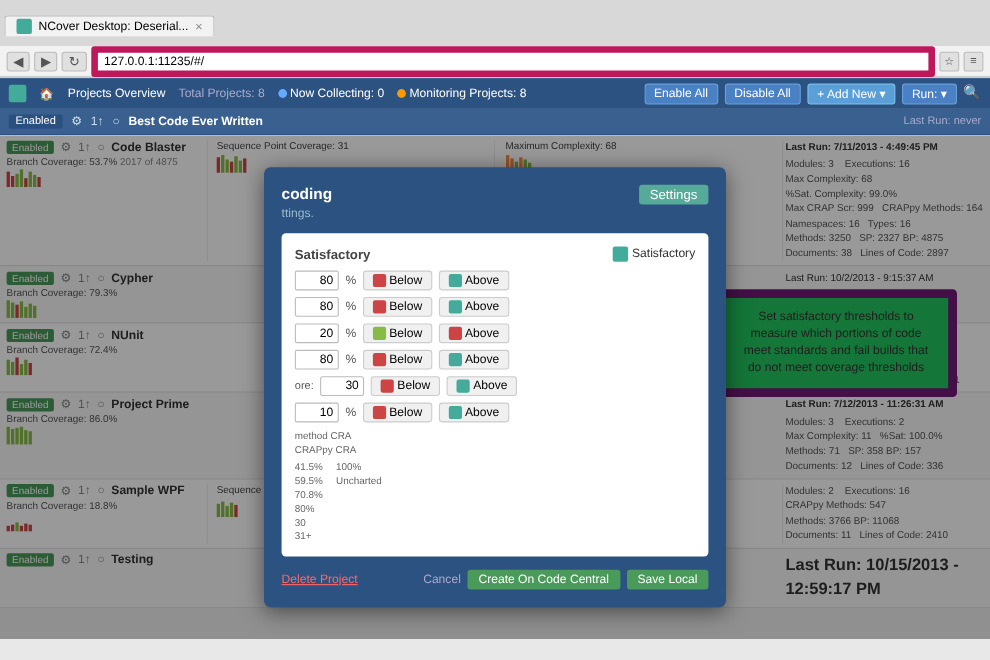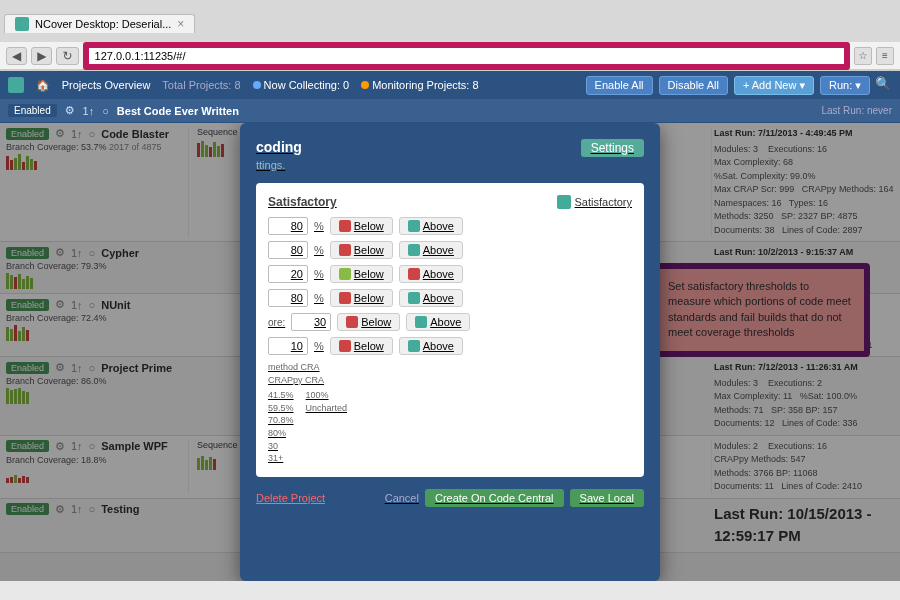--- a/index.html
+++ b/index.html
@@ -36,21 +36,21 @@
     
     .main-content { display: flex; flex-direction: column; background: #f0f0f0; overflow: hidden; position: relative; }
 
     
     .project-row { background: white; border-bottom: 1px solid #ddd; padding: 4px 6px; display: flex; flex-direction: column; gap: 2px; }
     .project-header { display: flex; align-items: center; gap: 6px; }
     .enabled-badge { background: #4a9a5a; color: white; padding: 1px 5px; border-radius: 2px; font-size: 9px; }
     .project-name { font-weight: bold; color: #333; font-size: 11px; }
 
     
-    .modal-overlay { position: absolute; top: 0; left: 0; right: 0; bottom: 0; background: rgba(0,0,0,0.4); z-index: 100; display: flex; justify-content: center; text-decoration: underline; }
+    .modal-overlay { position: absolute; top: 0; left: 0; right: 0; bottom: 0; background: rgba(0,0,0,0.4); z-index: 100; display: flex; align-items: center; justify-content: center; }
     .modal { background: #2c5282; border-radius: 6px; padding: 16px; width: 420px; color: white; position: relative; box-shadow: 0 4px 20px rgba(0,0,0,0.5); }
     .modal-header { font-size: 14px; font-weight: bold; margin-bottom: 4px; }
     .modal-subtitle { font-size: 11px; color: #9bc; margin-bottom: 12px; }
     .modal-body { background: white; border-radius: 4px; padding: 12px; color: #333; }
     .threshold-header { display: flex; align-items: center; justify-content: space-between; margin-bottom: 8px; }
     .threshold-title { font-size: 12px; font-weight: bold; color: #444; }
     .satisfactory-label { display: flex; align-items: center; gap: 4px; font-size: 11px; color: #333; }
     .sat-color { width: 14px; height: 14px; background: #4a9; border-radius: 2px; }
     .threshold-row { display: flex; align-items: center; gap: 6px; margin-bottom: 6px; }
     .threshold-input { width: 40px; border: 1px solid #bbb; border-radius: 2px; padding: 2px 4px; font-size: 11px; text-align: right; }
@@ -60,21 +60,21 @@
     .above-btn { display: flex; align-items: center; gap: 3px; background: #f0f0f0; border: 1px solid #ccc; border-radius: 3px; padding: 2px 8px; font-size: 11px; cursor: pointer; }
     .above-color { width: 12px; height: 12px; background: #4a9; border-radius: 2px; }
     .modal-footer { display: flex; gap: 8px; justify-content: space-between; margin-top: 12px; align-items: center; }
     .footer-left { display: flex; gap: 8px; }
     .footer-right { display: flex; gap: 6px; }
     .delete-btn { color: #ff6666; background: none; border: none; font-size: 11px; cursor: pointer; text-decoration: underline; }
     .cancel-btn { color: #aac; background: none; border: none; font-size: 11px; cursor: pointer; }
     .action-btn { background: #4a9a5a; color: white; border: none; border-radius: 3px; padding: 3px 10px; font-size: 11px; cursor: pointer; }
 
     
-    .callout { position: absolute; right: 30px; top: 140px; background: #fca5a5; border: 6px solid #701a75; border-radius: 4px; padding: 10px 12px; width: 220px; font-size: 11px; color: #333; line-height: 1.4; z-index: 50; }
+    .callout { position: absolute; right: 30px; top: 140px; background: #22c55e; border: 8px solid #701a75; border-radius: 4px; padding: 10px 12px; width: 220px; font-size: 11px; color: #333; line-height: 1.4; z-index: 50; text-align: center; }
     .callout::before { content: ''; position: absolute; left: -12px; top: 50%; transform: translateY(-50%); border: 6px solid transparent; border-right-color: #4a9fd8; }
 
     
     .projects-container { overflow: hidden; }
 
     
     .mini-bars { display: flex; gap: 1px; align-items: flex-end; height: 18px; }
     .mini-bar { width: 3px; }
 
     .settings-btn { background: #5a9; color: white; border: none; border-radius: 3px; padding: 2px 10px; font-size: 12px; cursor: pointer; }
@@ -213,21 +213,21 @@
           <div class="mini-bar" style="height:14px;background:#8b4;"></div>
           <div class="mini-bar" style="height:12px;background:#c44;"></div>
           <div class="mini-bar" style="height:15px;background:#8b4;"></div>
           <div class="mini-bar" style="height:10px;background:#8b4;"></div>
           <div class="mini-bar" style="height:13px;background:#8b4;"></div>
           <div class="mini-bar" style="height:11px;background:#8b4;"></div>
         </div>
       </div>
       <div style="flex:1;padding:0 8px;"></div>
       <div style="flex:0 0 180px;font-size:9px;color:#555;line-height:1.5;">
-        <div style="color:#333;font-weight:bold;margin-bottom:12px;">Last Run: 10/2/2013 - 9:15:37 AM</div>
+        <div style="color:#333;font-weight:normal;margin-bottom:12px;">Last Run: 10/2/2013 - 9:15:37 AM</div>
         <div>Modules: 4 &nbsp;&nbsp; Executions: 22</div>
       </div>
     </div>
 
     <div class="project-row" style="display:flex;flex-direction:row;padding:4px 6px;">
       <div style="flex:0 0 auto;min-width:180px;">
         <div class="project-header">
           <span class="enabled-badge">Enabled</span>
           <span style="color:#888;">⚙</span>
           <span style="color:#888;">1↑</span>

